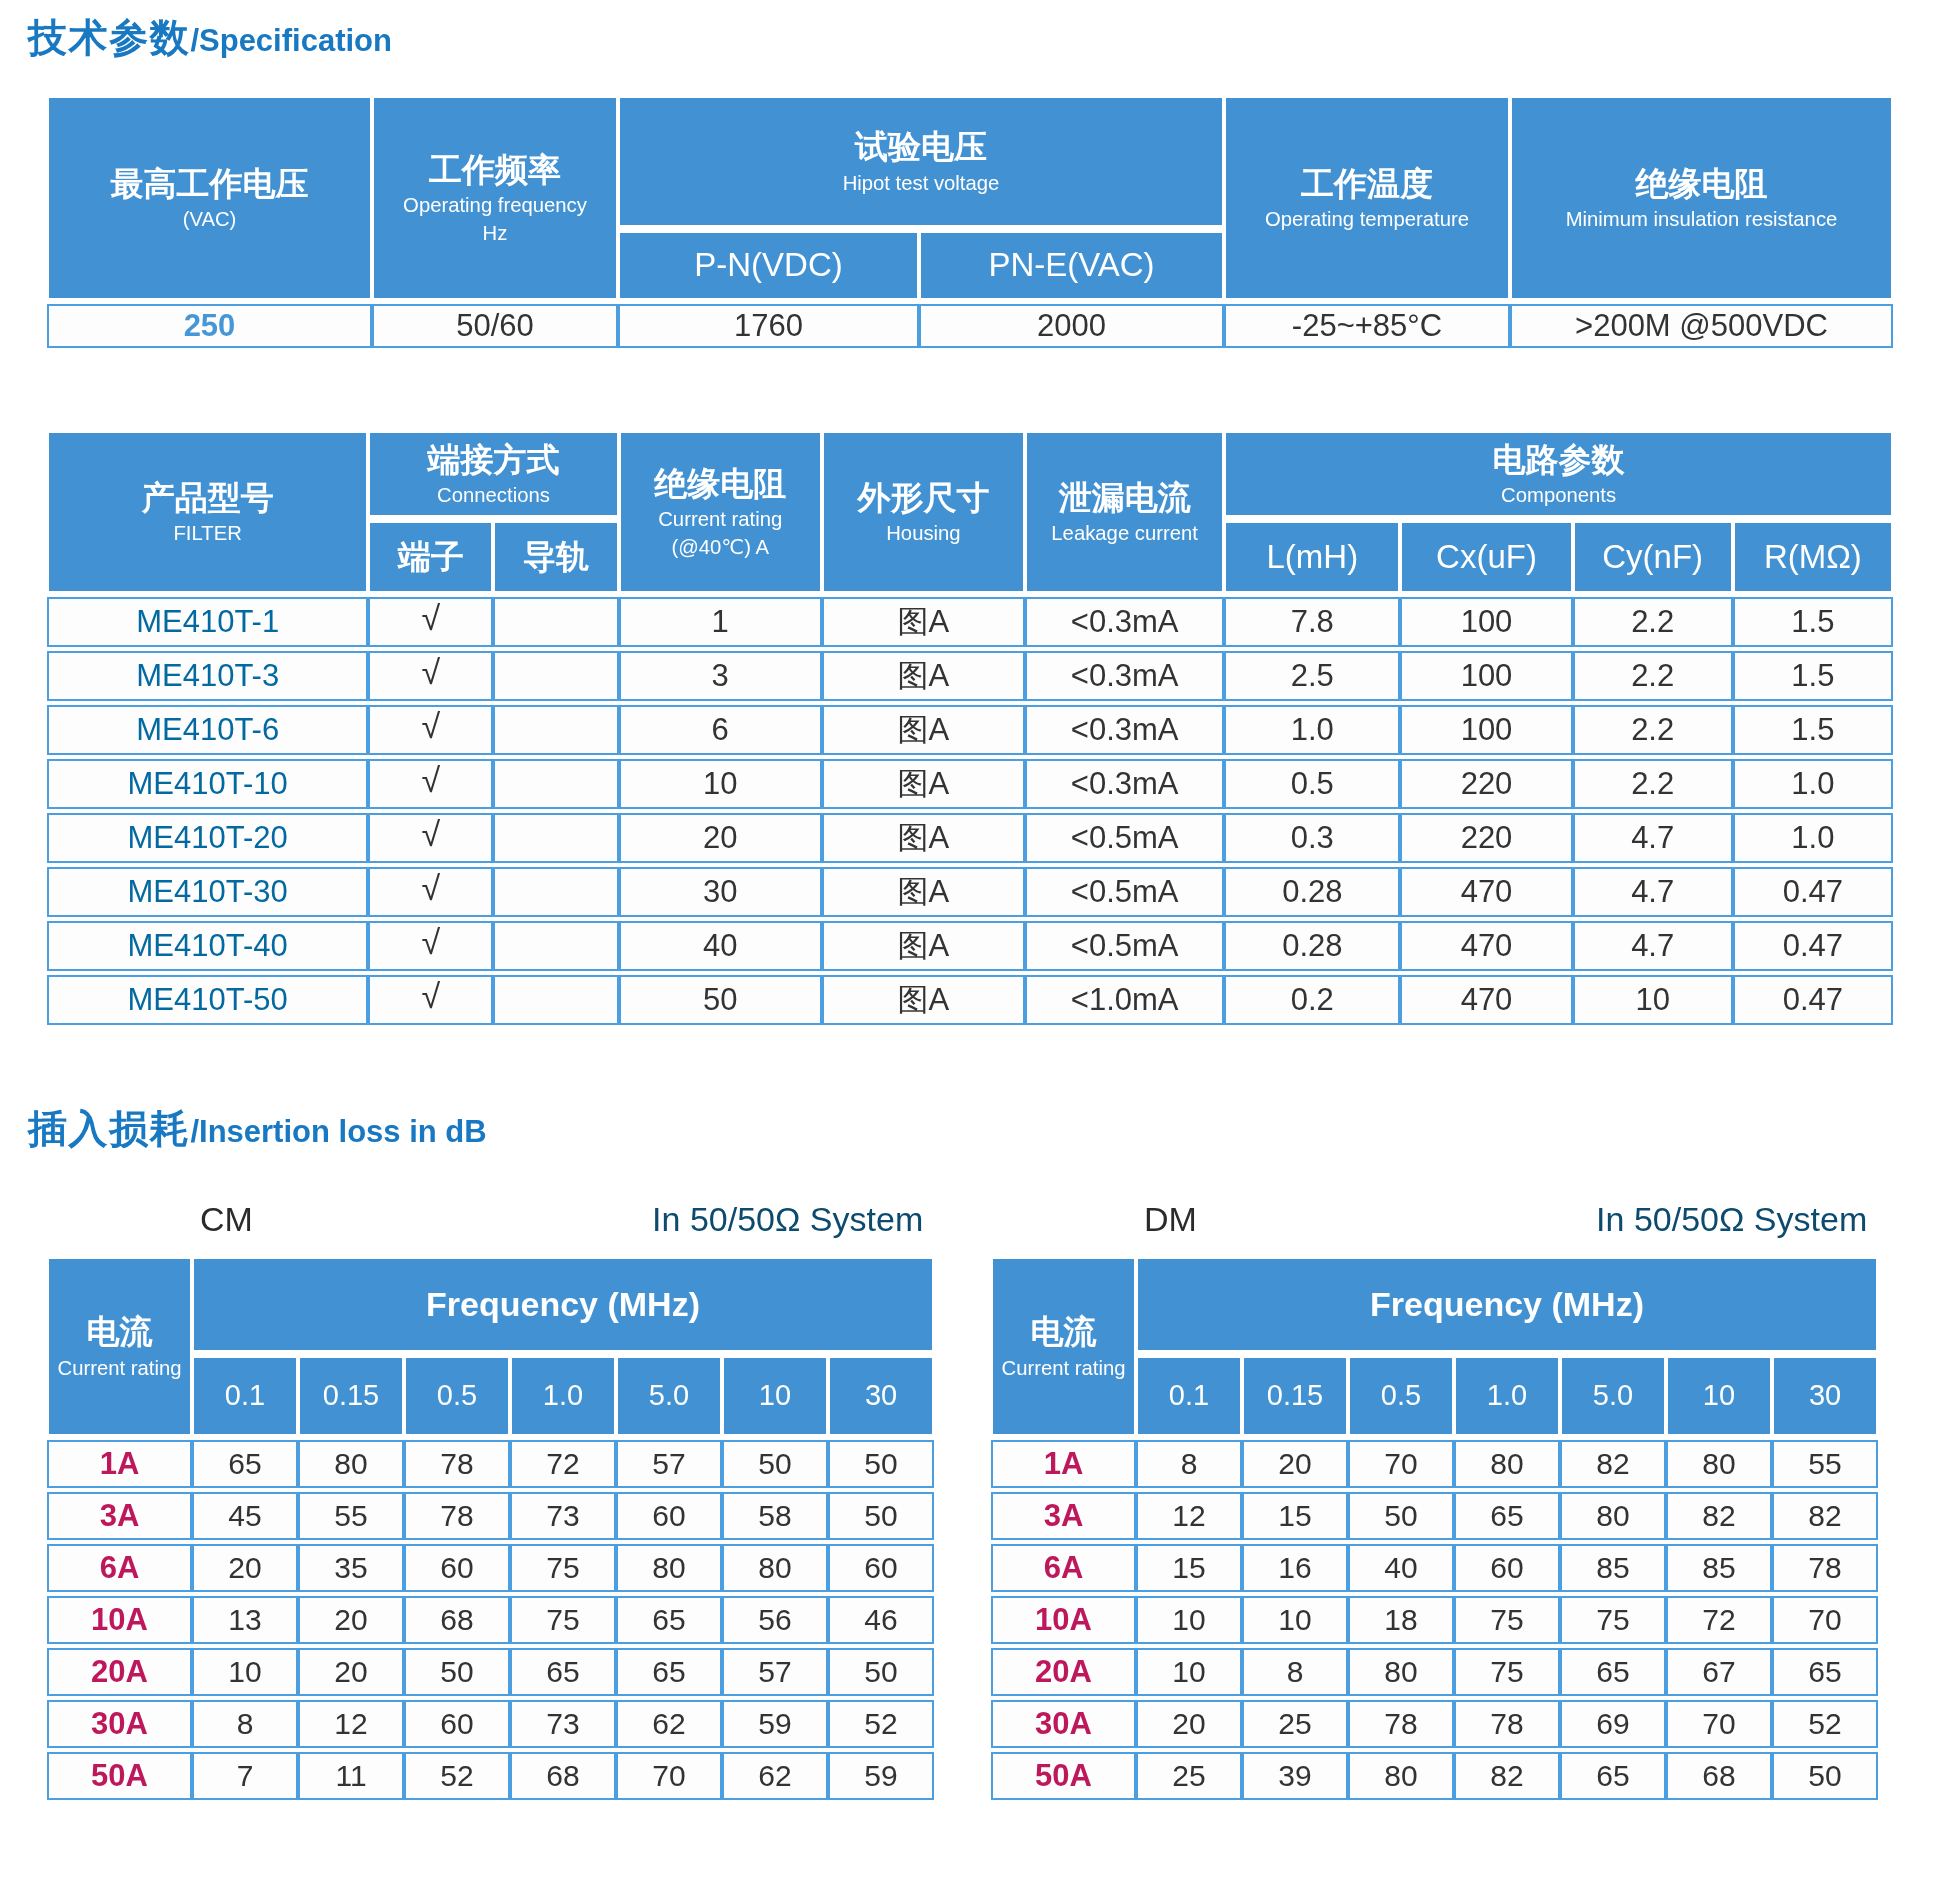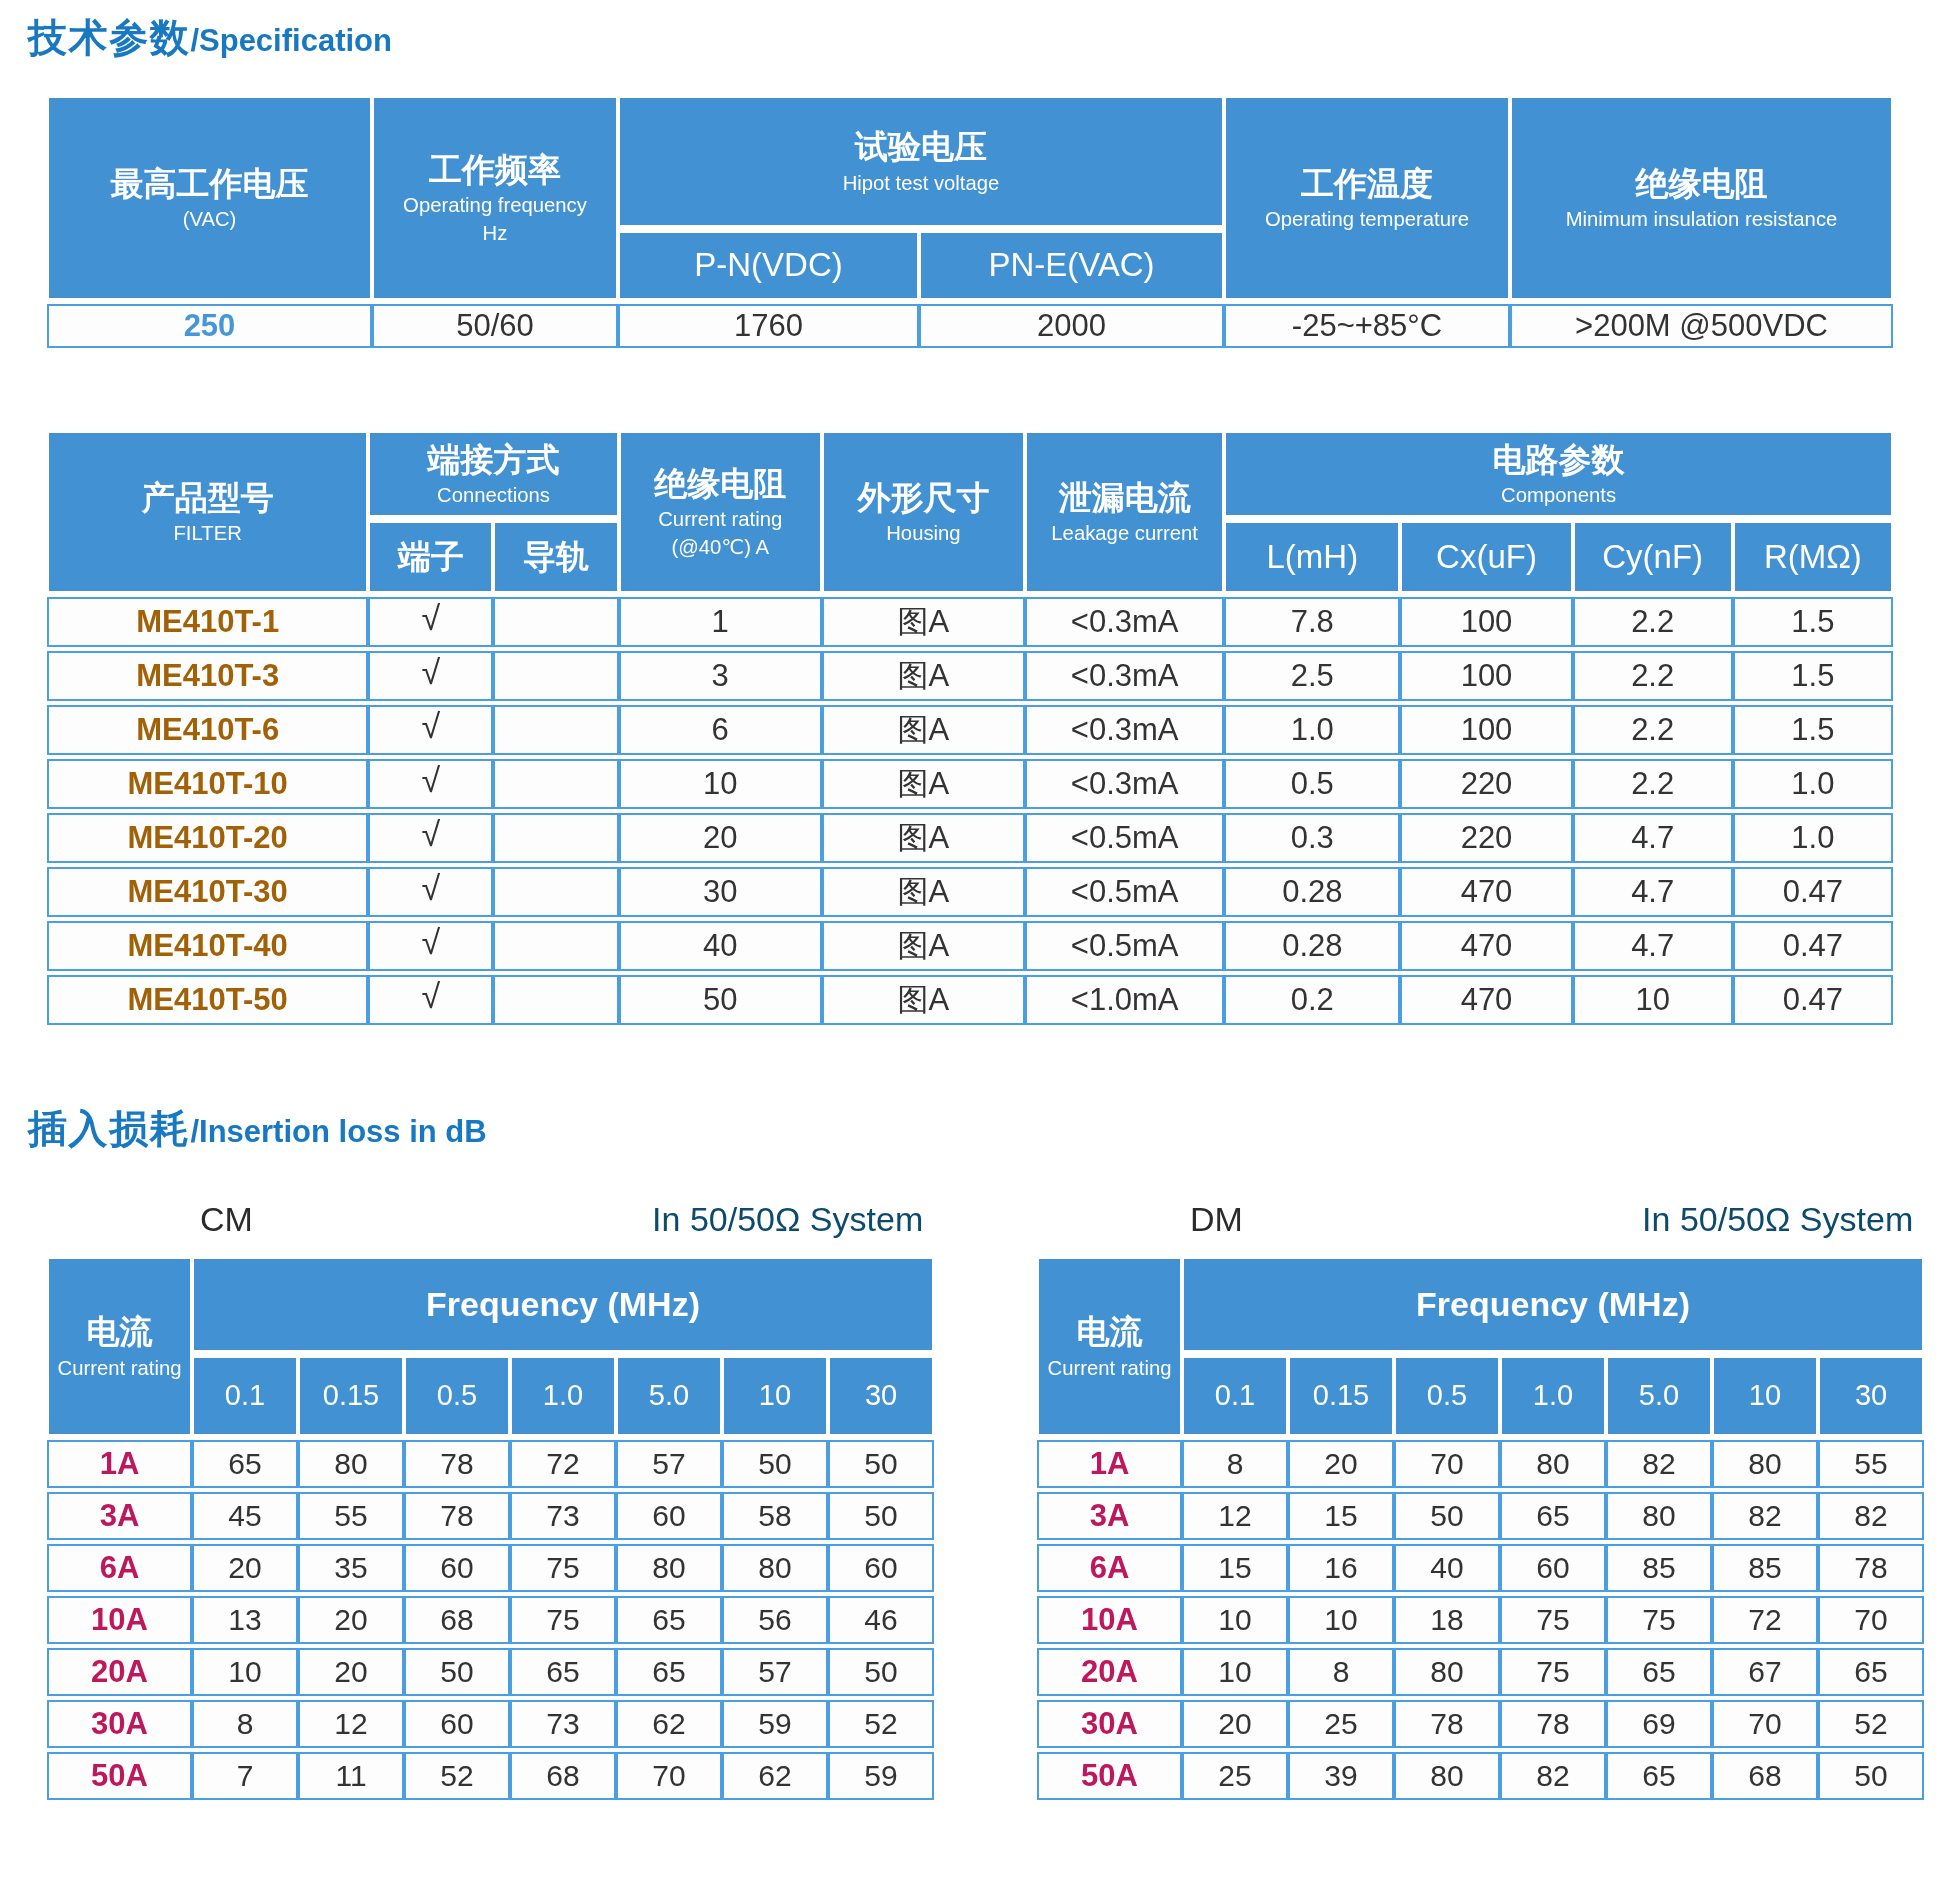--- a/index.html
+++ b/index.html
@@ -56,28 +56,28 @@
   .spec-table tr.r1 { height: 131px; }
   .spec-table tr.r2 { height: 69px; }
   .spec-table tbody td { height: 44px; }
   .spec-table td.c0 { color: #4697D8; font-weight: 600; }
 
   
   .model-table { width: 1846px; margin-top: 75px; }
   .model-table tr.r1 { height: 86px; }
   .model-table tr.r2 { height: 72px; }
   .model-table tbody td { height: 50px; }
-  .model-table td.c0 { color: #a16207; font-weight: 700; }
+  .model-table td.c0 { color: #0369a1; font-weight: 400; }
   .model-table td.c1 { font-size: 34px; padding-bottom: 6.3px; }
 
   
   .insertion-title { margin-top: 73px; }
   .loss-row {
     display: flex;
-    gap: 106px;
+    gap: 60px;
     margin-left: 47px;
     margin-top: 44px;
   }
   .loss-block { width: 884px; }
   .loss-caption {
     display: flex;
     justify-content: space-between;
     align-items: baseline;
     padding: 0 7.8px 0 153px;
     margin-bottom: 14px;

